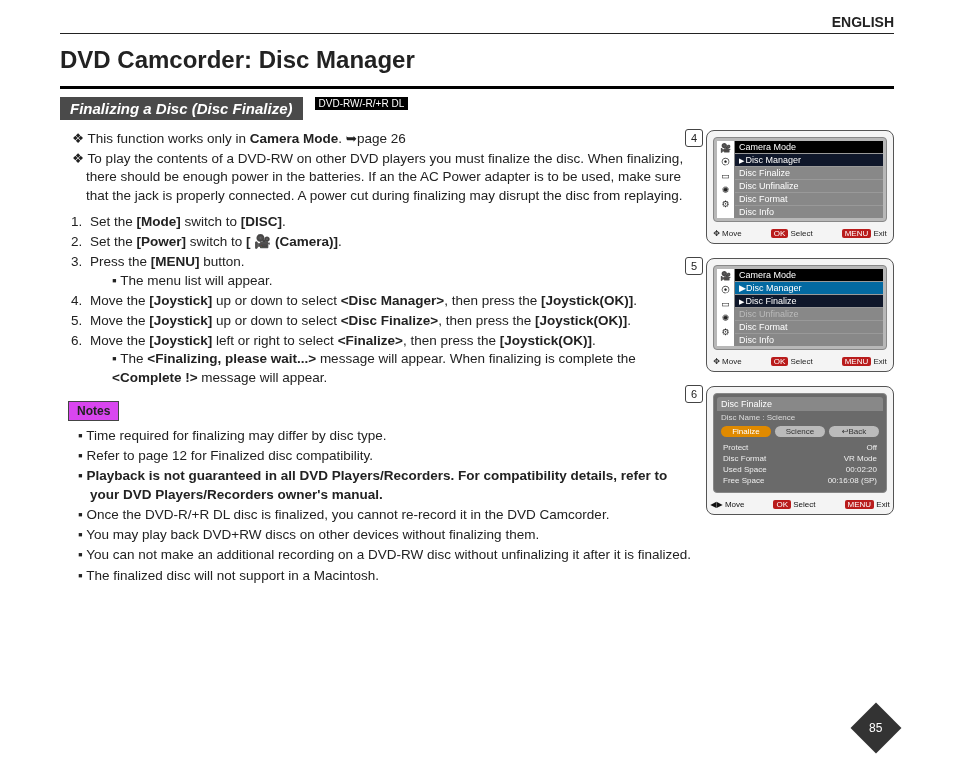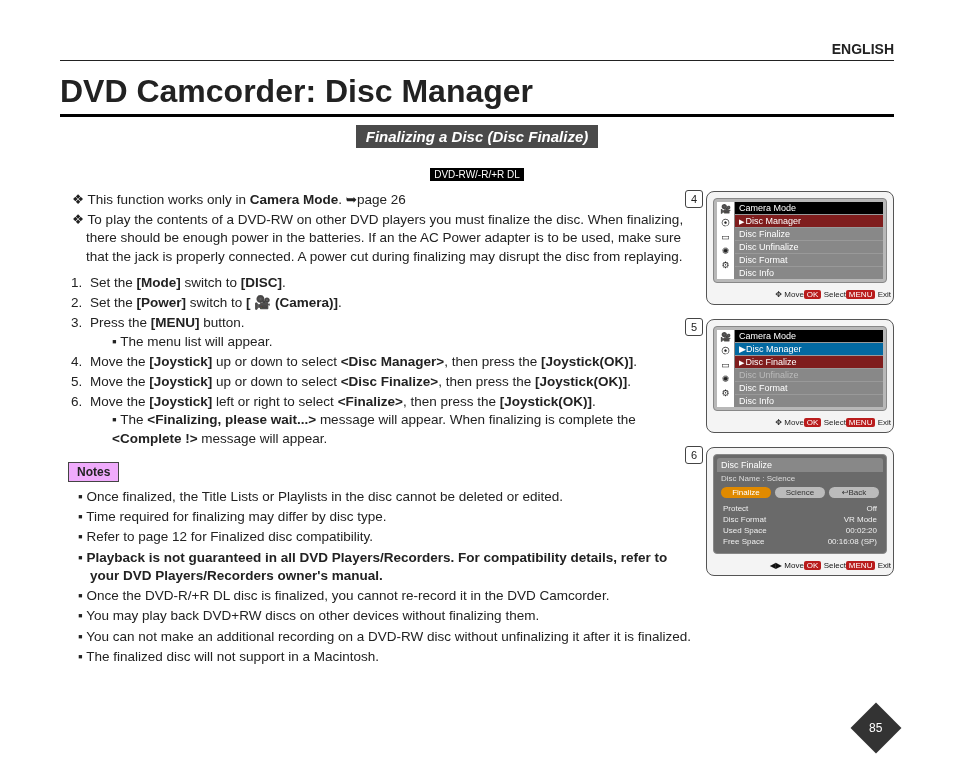--- a/index.html
+++ b/index.html
@@ -7,44 +7,43 @@
     font-family: Arial, Helvetica, sans-serif;
     background: #fff;
     width: 954px;
     height: 766px;
     position: relative;
     color: #222;
   }
   .page {
     position: absolute;
     left: 60px;
-    top: 41px;
+    top: 14px;
     width: 834px;
   }
   .lang {
     text-align: right;
     font-weight: bold;
     font-size: 14px;
     border-bottom: 1px solid #222;
     padding-bottom: 3px;
     margin-bottom: 12px;
   }
   .title {
-    font-size: 32px;
+    font-size: 24px;
     font-weight: bold;
     border-bottom: 3px solid #000;
-    padding-bottom: 4px;
+    padding-bottom: 12px;
     margin-bottom: 8px;
   }
   .subtitle-bar {
     display: flex;
-    align-items: center;
-    gap: 20px;
+    align-items: flex-start;
+    gap: 12px;
     margin-bottom: 10px;
-    flex-direction: column;
   }
   .subtitle-box {
     background: #4a4a4a;
     color: #fff;
     font-style: italic;
     font-weight: bold;
     font-size: 15px;
     padding: 3px 10px;
   }
   .disc-tag {
@@ -71,21 +70,21 @@
   .hearts { list-style: none; margin-left: 12px; margin-bottom: 8px; }
   .hearts li::before { content: "\2756  "; }
   .hearts li { margin-bottom: 2px; text-indent: -14px; padding-left: 14px; }
   ol.steps { margin-left: 26px; margin-bottom: 8px; }
   ol.steps li { margin-bottom: 2px; padding-left: 4px;}
   .sub { list-style: none; margin-left: 18px; }
   .sub li::before { content: "\25AA  "; }
   .notes-label {
     display: inline-block;
     border: 1px solid #444;
-    background: #f0abfc;
+    background: #d946ef;
     font-weight: bold;
     font-size: 12px;
     padding: 1px 8px;
     margin: 6px 0 6px 8px;
   }
   .notes { list-style: none; margin-left: 18px; }
   .notes li::before { content: "\25AA  "; }
   .notes li { margin-bottom: 2px; text-indent: -12px; padding-left: 12px;}
 
   .panel {
@@ -130,27 +129,28 @@
   }
   .osd-menu { flex: 1; background: #888; }
   .osd-title {
     background: #000; color: #fff;
     font-size: 9px; padding: 1px 4px;
   }
   .osd-item {
     font-size: 9px; padding: 1px 4px;
     color: #fff; border-top: 1px solid #999;
   }
-  .osd-item.sel { background: #7f1d1d; color: #fff; }
+  .osd-item.sel { background: #0f172a; color: #fff; }
   .osd-item.sel::before { content: "\25B6"; margin-right: 1px; font-size: 7px;}
   .osd-item.dim { color: #bbb; }
   .osd-footer {
-    display: flex; justify-content: flex-end;
+    display: flex; justify-content: center;
     font-size: 8px; padding: 3px 2px 5px 2px;
     align-items: center;
+    gap: 29px;
   }
   .footbtn {
     background: #b91c1c; color: #fff;
     padding: 0 3px; border-radius: 2px;
     font-size: 8px;
     display: inline-block;
   }
 
   .panel6 .osd { background: #6a6a6a; }
   .panel6 .hdr {
@@ -210,21 +210,20 @@
               <li>The menu list will appear.</li>
             </ul></li>
           <li>Move the <b>[Joystick]</b> up or down to select <b>&lt;Disc Manager&gt;</b>, then press the <b>[Joystick(OK)]</b>.</li>
           <li>Move the <b>[Joystick]</b> up or down to select <b>&lt;Disc Finalize&gt;</b>, then press the <b>[Joystick(OK)]</b>.</li>
           <li>Move the <b>[Joystick]</b> left or right to select <b>&lt;Finalize&gt;</b>, then press the <b>[Joystick(OK)]</b>.<ul class="sub">
               <li>The <b>&lt;Finalizing, please wait...&gt;</b> message will appear. When finalizing is complete the <b>&lt;Complete !&gt;</b> message will appear.</li>
             </ul></li>
         </ol>
       <div class="notes-label">Notes</div>
       <ul class="notes" id="notes-list">
-          <li>Once finalized, the Title Lists or Playlists in the disc cannot be deleted or edited.</li>
           <li>Time required for finalizing may differ by disc type.</li>
           <li>Refer to page 12 for Finalized disc compatibility.</li>
           <li><b>Playback is not guaranteed in all DVD Players/Recorders. For compatibility details, refer to your DVD Players/Recorders owner's manual.</b></li>
           <li>Once the DVD-R/+R DL disc is finalized, you cannot re-record it in the DVD Camcorder.</li>
           <li>You may play back DVD+RW discs on other devices without finalizing them.</li>
           <li>You can not make an additional recording on a DVD-RW disc without unfinalizing it after it is finalized.</li>
           <li>The finalized disc will not support in a Macintosh.</li>
         </ul>
     </div>
 

